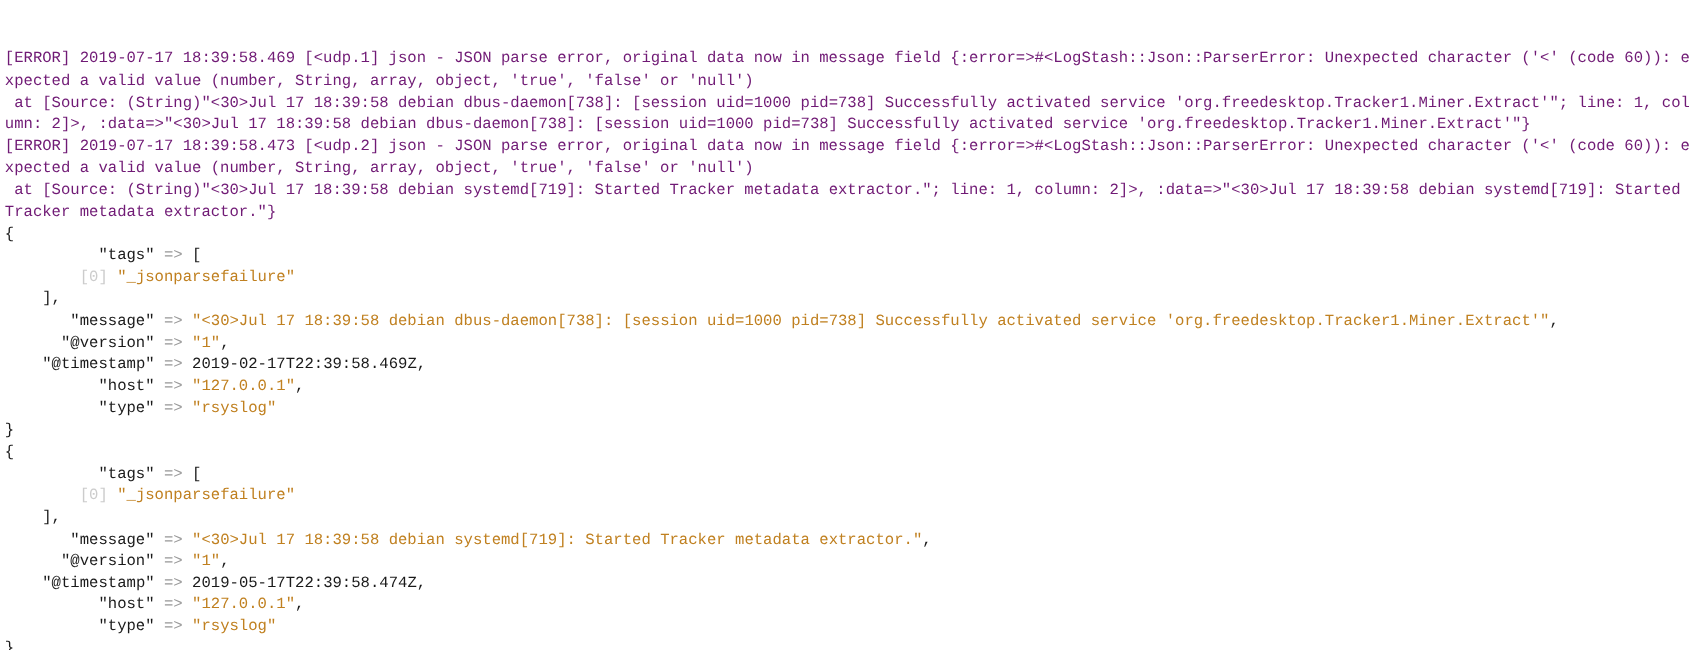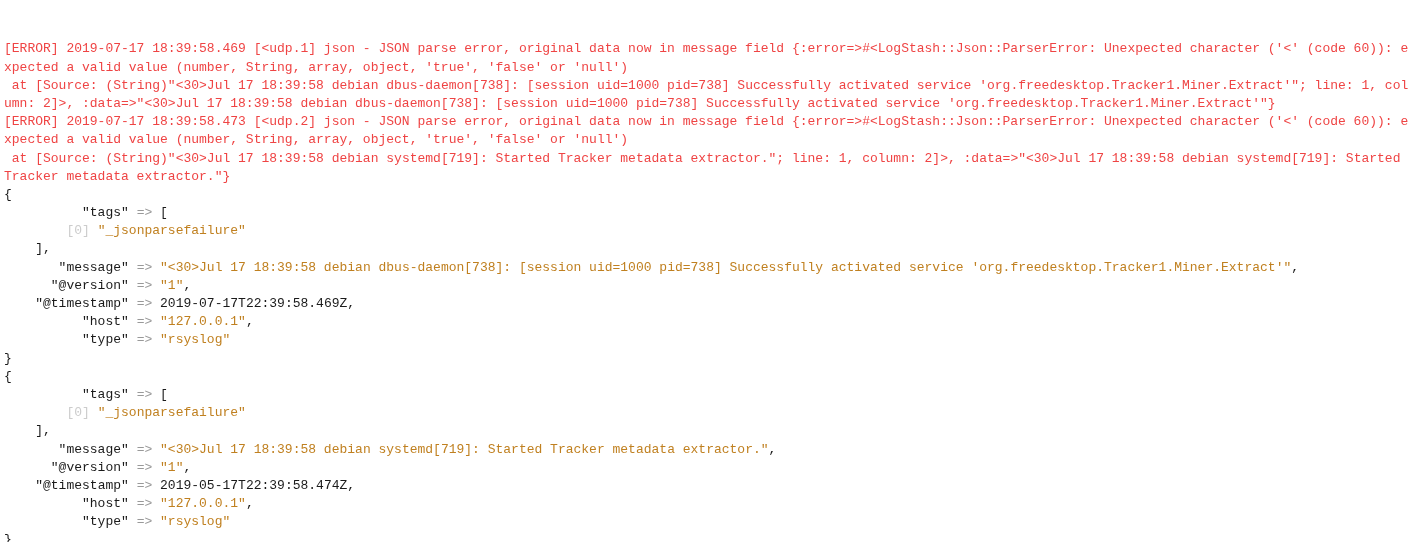--- a/index.html
+++ b/index.html
@@ -7,21 +7,21 @@
       font-family: 'Courier New', Consolas, monospace;
       font-size: 13px;
       line-height: 1.4;
       background: #ffffff;
       color: #1a1a1a;
       white-space: pre-wrap;
       word-break: break-all;
       padding: 4px;
       width: 1416px;
     }
-    .log-line { color: #ef4444; }
+    .log-line { color: #701a75; }
     .key { color: #1a1a1a; }
     .arrow { color: #999999; }
     .string { color: #c08020; }
     .index { color: #cccccc; }
     .brace { color: #1a1a1a; }
     .plain { color: #1a1a1a; }
     .underline { text-decoration: underline; }
   </style>
 </head>
 <body>
@@ -29,21 +29,21 @@
 <span class="log-line">[ERROR] 2019-07-17 18:39:58.469 [&lt;udp.1] json - JSON parse error, original data now in message field {:error=&gt;#&lt;LogStash::Json::ParserError: Unexpected character ('&lt;' (code 60)): expected a valid value (number, String, array, object, 'true', 'false' or 'null')</span>
 <span class="log-line"> at [Source: (String)"&lt;30&gt;Jul 17 18:39:58 debian dbus-daemon[738]: [session uid=1000 pid=738] Successfully activated service 'org.freedesktop.Tracker1.Miner.Extract'"; line: 1, column: 2]&gt;, :data=&gt;"&lt;30&gt;Jul 17 18:39:58 debian dbus-daemon[738]: [session uid=1000 pid=738] Successfully activated service 'org.freedesktop.Tracker1.Miner.Extract'"}</span>
 <span class="log-line">[ERROR] 2019-07-17 18:39:58.473 [&lt;udp.2] json - JSON parse error, original data now in message field {:error=&gt;#&lt;LogStash::Json::ParserError: Unexpected character ('&lt;' (code 60)): expected a valid value (number, String, array, object, 'true', 'false' or 'null')</span>
 <span class="log-line"> at [Source: (String)"&lt;30&gt;Jul 17 18:39:58 debian systemd[719]: Started Tracker metadata extractor."; line: 1, column: 2]&gt;, :data=&gt;"&lt;30&gt;Jul 17 18:39:58 debian systemd[719]: Started Tracker metadata extractor."}</span>
 <span class="brace">{</span>
 <span class="key">          "tags"</span><span class="arrow"> =&gt; </span><span class="plain">[</span>
 <span class="index">        [0] </span><span class="string">"_jsonparsefailure"</span>
 <span class="plain">    ],</span>
 <span class="key">       "message"</span><span class="arrow"> =&gt; </span><span class="string">"&lt;30&gt;Jul 17 18:39:58 debian dbus-daemon[738]: [session uid=1000 pid=738] Successfully activated service 'org.freedesktop.Tracker1.Miner.Extract'"</span><span class="plain">,</span>
 <span class="key">      "@version"</span><span class="arrow"> =&gt; </span><span class="string">"1"</span><span class="plain">,</span>
-<span class="key">    "@timestamp"</span><span class="arrow"> =&gt; </span><span class="plain">2019-07-17T22:39:58.469Z</span><span class="plain">,</span>
+<span class="key">    "@timestamp"</span><span class="arrow"> =&gt; </span><span class="plain">2019-02-17T22:39:58.469Z</span><span class="plain">,</span>
 <span class="key">          "host"</span><span class="arrow"> =&gt; </span><span class="string">"127.0.0.1"</span><span class="plain">,</span>
 <span class="key">          "type"</span><span class="arrow"> =&gt; </span><span class="string">"rsyslog"</span>
 <span class="brace">}</span>
 <span class="brace">{</span>
 <span class="key">          "tags"</span><span class="arrow"> =&gt; </span><span class="plain">[</span>
 <span class="index">        [0] </span><span class="string">"_jsonparsefailure"</span>
 <span class="plain">    ],</span>
 <span class="key">       "message"</span><span class="arrow"> =&gt; </span><span class="string">"&lt;30&gt;Jul 17 18:39:58 debian systemd[719]: Started Tracker metadata extractor."</span><span class="plain">,</span>
 <span class="key">      "@version"</span><span class="arrow"> =&gt; </span><span class="string">"1"</span><span class="plain">,</span>
 <span class="key">    "@timestamp"</span><span class="arrow"> =&gt; </span><span class="plain">2019-05-17T22:39:58.474Z</span><span class="plain">,</span>

